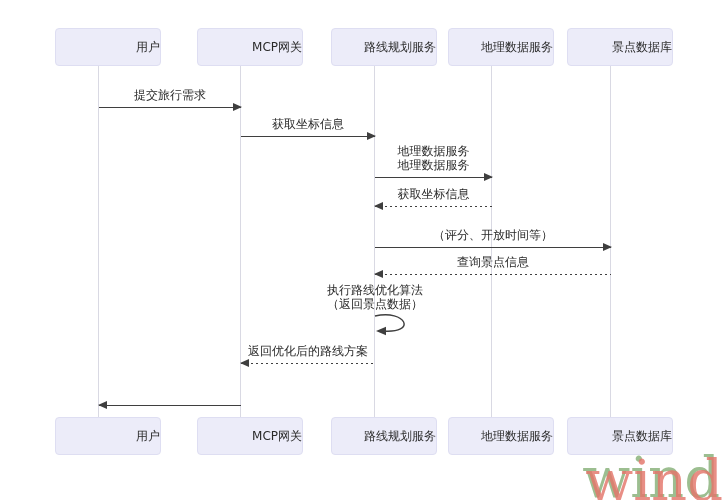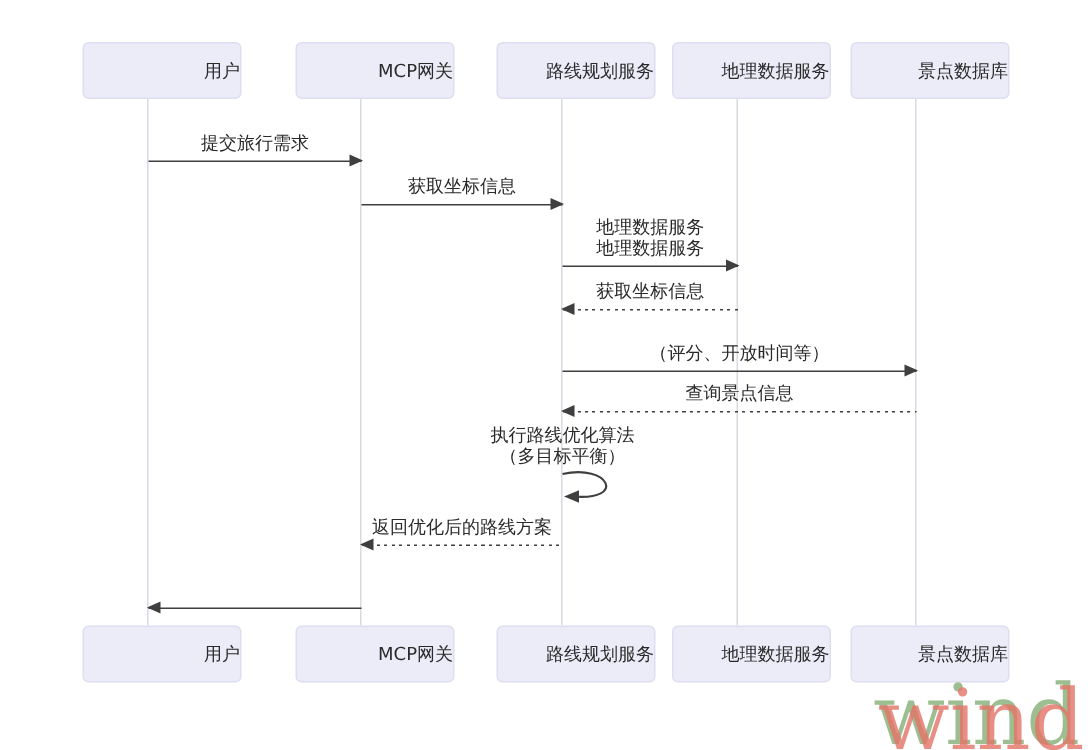--- a/index.html
+++ b/index.html
@@ -120,21 +120,21 @@
       <span>查询景点信息</span>
       <span></span>
     </div>
     <div class="line"></div>
     <div class="ah left"></div>
   </div>
 
   <div class="msg self" style="left:295px;top:313px;width:160px;">
     <div class="label" style="bottom:2px;">
       <span>执行路线优化算法</span>
-      <span>（多目标平衡）</span>
+      <span>（返回景点数据）</span>
     </div>
   </div>
   <svg class="selfloop" style="left:374px;top:312px;" width="46" height="24" viewBox="0 0 46 24">
     <path d="M1,4 C32,-3 44,22 8,19" fill="none" stroke="#3F3F3F" stroke-width="1.4"></path>
     <polygon points="2,19 12,14.8 12,23.2" fill="#3F3F3F"></polygon>
   </svg>
 
   <div class="msg dashed" style="left:241px;top:363px;width:134px;">
     <div class="label">
       <span>返回优化后的路线方案</span>

